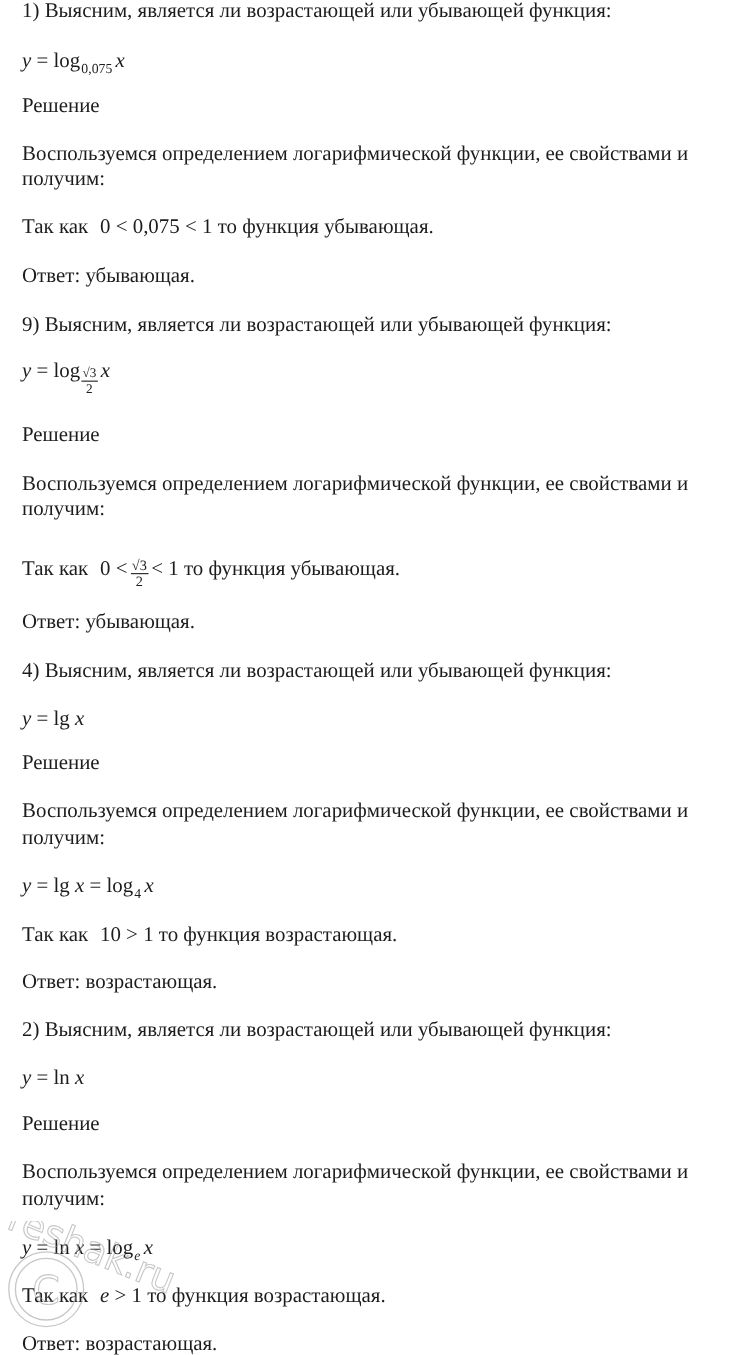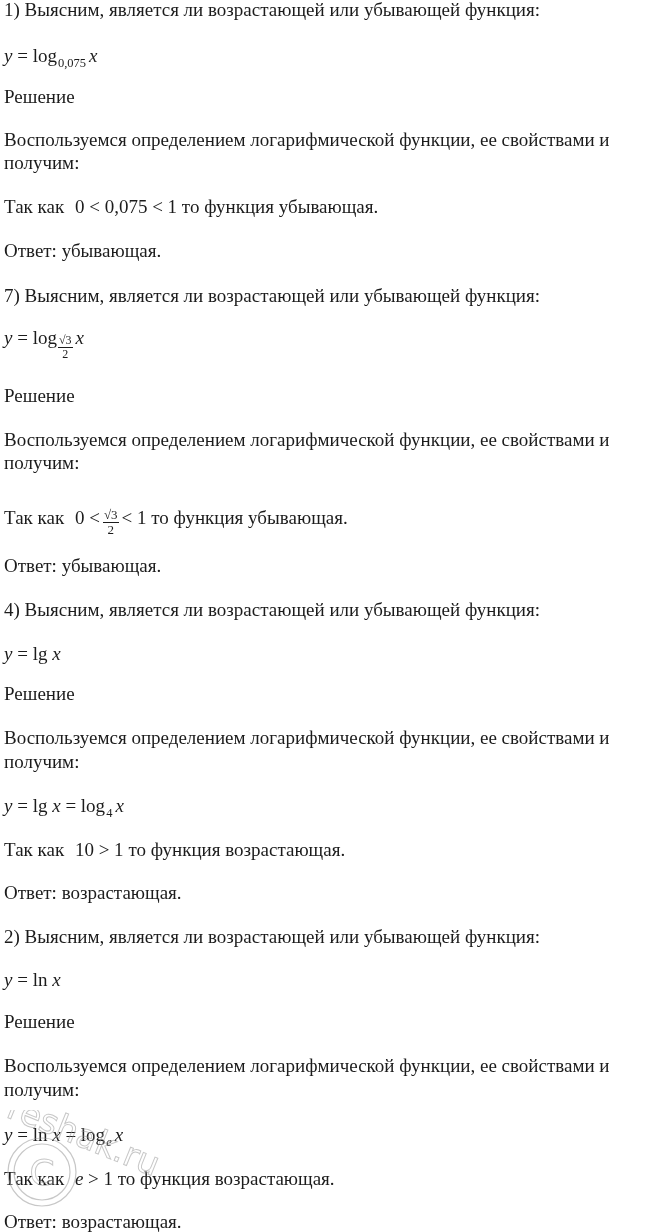--- a/index.html
+++ b/index.html
@@ -11,21 +11,21 @@
       width: 672px;
       height: 1232px;
       position: relative;
       overflow: hidden;
       font-family: "Liberation Serif", "DejaVu Serif", serif;
       color: #1c1c1c;
       font-size: 19px;
     }
     .line {
       position: absolute;
-      left: 4px;
+      left: 20px;
       white-space: nowrap;
       line-height: 22px;
       font-family: Liberation Serif, serif;
     }
     .math i, i.var {
       font-style: italic;
     }
     .sub {
       font-size: 12.5px;
       position: relative;
@@ -82,21 +82,21 @@
 <div class="line" style="top:152px">получим:</div>
 <div class="line" style="top:196px">
   <span>Так как</span><span class="gap"></span>
   <span>0 &lt;</span>
   <span>0,075</span>
   <span>&lt; 1</span>
   <span>то функция убывающая.</span>
 </div>
 <div class="line" style="top:240px">Ответ: убывающая.</div>
 
-<div class="line" style="top:285px">7) Выясним, является ли возрастающей или убывающей функция:</div>
+<div class="line" style="top:285px">9) Выясним, является ли возрастающей или убывающей функция:</div>
 <div class="line math" style="top:327px">
   <i>y</i>
   <span>=</span>
   <span>log</span><span class="frac-sub"><span class="num"><span>√3</span></span><span class="den">2</span></span><i>x</i>
 </div>
 <div class="line" style="top:385px">Решение</div>
 <div class="line" style="top:429px">Воспользуемся определением логарифмической функции, ее свойствами и</div>
 <div class="line" style="top:452px">получим:</div>
 <div class="line" style="top:507px">
   <span>Так как</span><span class="gap"></span>

